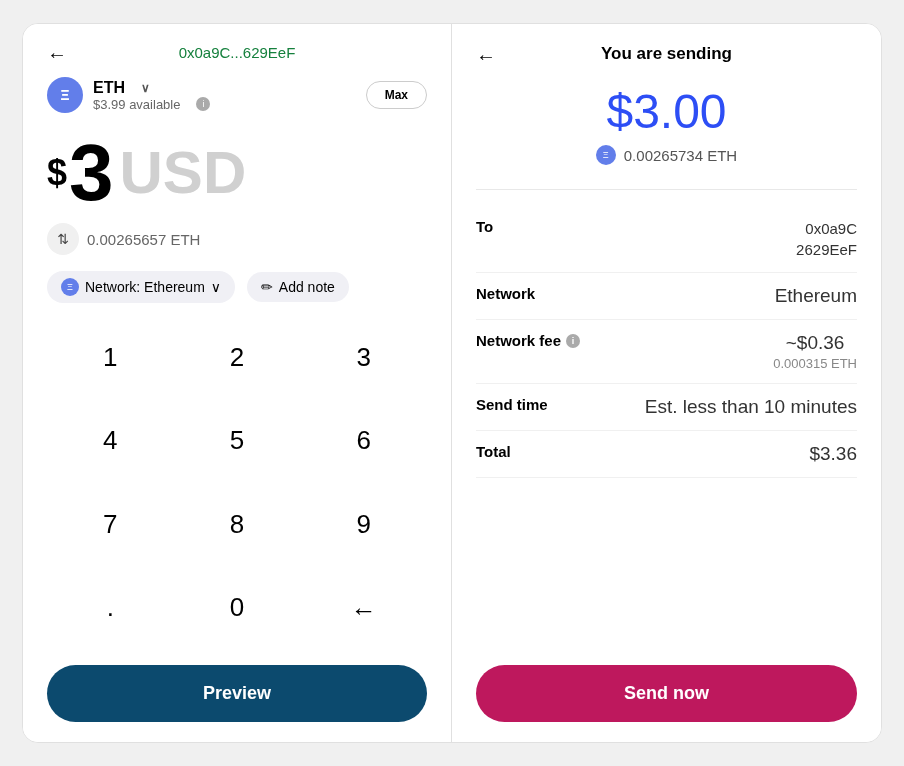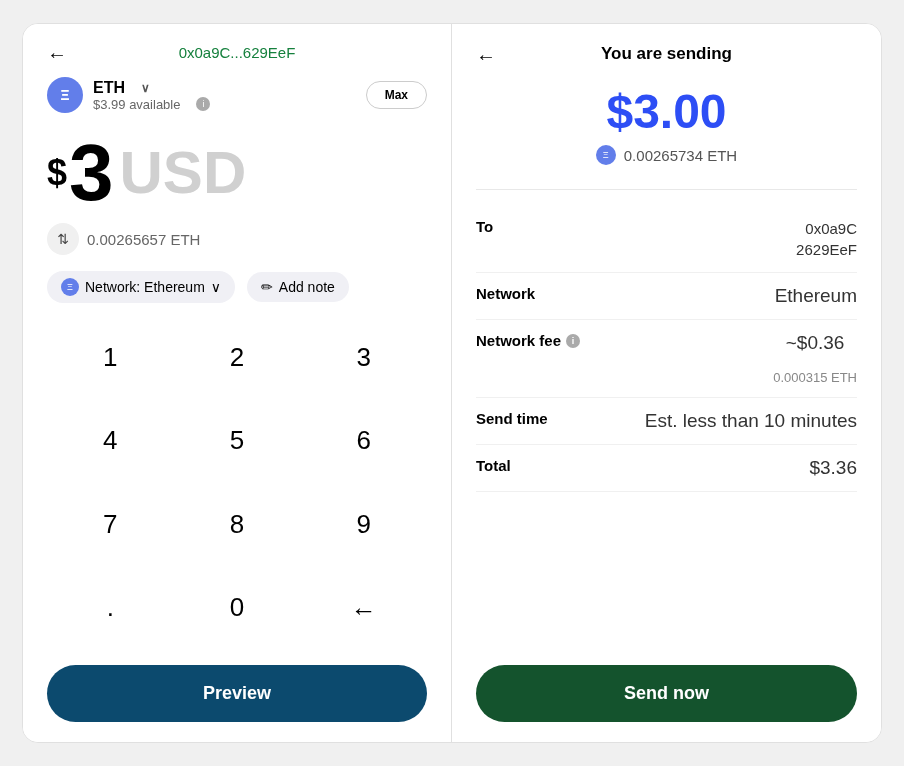--- a/index.html
+++ b/index.html
@@ -273,21 +273,21 @@
       font-weight: 700;
       color: #000;
     }
     
     .sending-amount {
       text-align: center;
       margin-bottom: 20px;
     }
     .sending-usd {
       font-size: 48px;
-      font-weight: 700;
+      font-weight: 400;
       color: #2d4ef5;
       margin-bottom: 6px;
     }
     .sending-eth-row {
       display: flex;
       align-items: center;
       justify-content: center;
       gap: 8px;
       font-size: 15px;
       color: #555;
@@ -330,31 +330,31 @@
     }
     .detail-value {
       font-size: 19px;
       color: #333;
       text-align: center;
     }
     .detail-value-secondary {
       font-size: 13px;
       color: #888;
       text-align: center;
-      margin-top: 16px;
+      margin-top: 2px;
     }
     .detail-address {
       font-size: 15px;
       color: #333;
       text-align: right;
       line-height: 1.4;
     }
     
     .send-btn {
-      background: #14532d;
+      background: #be185d;
       color: white;
       border: none;
       border-radius: 30px;
       padding: 18px;
       font-size: 18px;
       font-weight: 600;
       cursor: pointer;
       width: 100%;
       margin-top: auto;
     }

